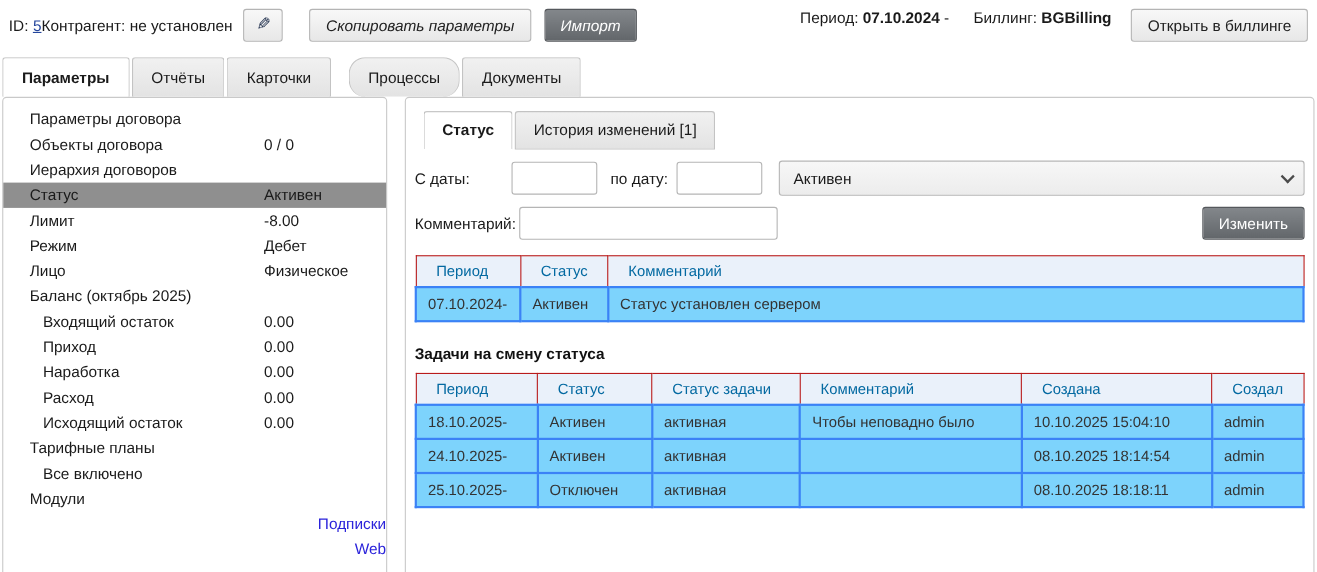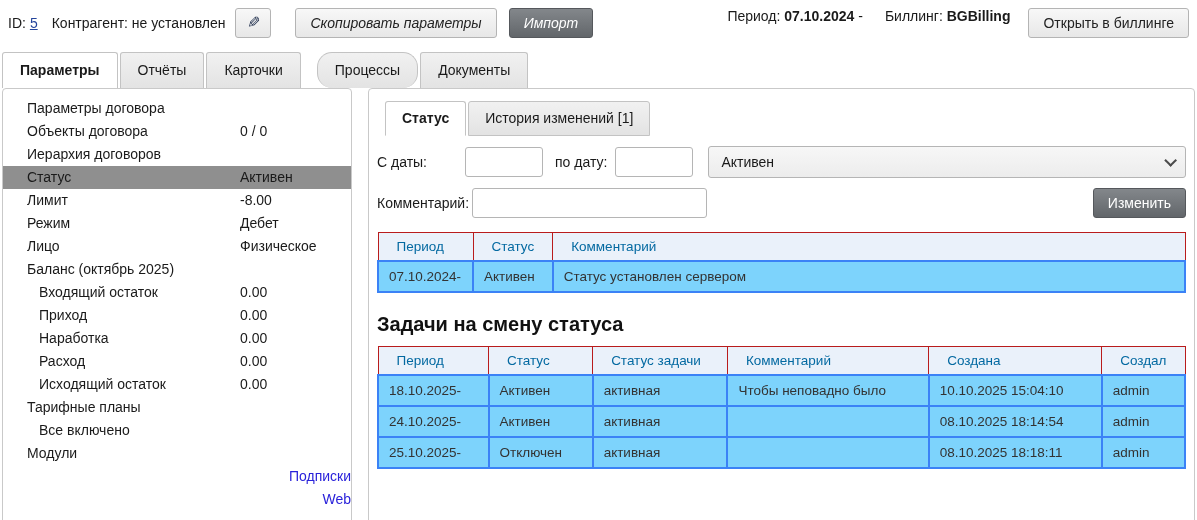--- a/index.html
+++ b/index.html
@@ -11,21 +11,21 @@
   }
 
   
   .topbar {
     position: absolute; left: 0; top: 0; width: 1197px; height: 46px;
     display: flex; align-items: center; padding: 0 8px;
   }
   .topbar .grp { display: flex; align-items: center; }
   .id-label { margin-right: 4px; }
   .id-link { color: #24459c; text-decoration: underline; cursor: pointer; }
-  .contragent { margin-left: 14px; }
+  .contragent { }
   .btn {
     display: inline-flex; align-items: center; justify-content: center;
     border: 1px solid #b4b4b4; border-radius: 3px;
     background: linear-gradient(#f8f8f8, #e7e7e7);
     color: #222; font-size: 14px; padding: 5px 14px; height: 30px;
     cursor: pointer; white-space: nowrap;
   }
   .btn-icon { width: 36px; margin-left: 10px; font-size: 16px; padding: 3px 0 5px; }
   .pencil-glyph { display:inline-block; transform: scaleX(-1); color:#23324f; }
   .btn-dark {
@@ -118,21 +118,21 @@
     padding: 7px 10px; border: 2px solid #3b82f6; background: #7dd3fc; white-space: nowrap;
   }
   .status-table th:nth-child(1), .status-table td:nth-child(1) { width: 95px; }
   .status-table th:nth-child(2), .status-table td:nth-child(2) { width: 78px; }
   .tasks-table th:nth-child(1), .tasks-table td:nth-child(1) { width: 113px; }
   .tasks-table th:nth-child(2), .tasks-table td:nth-child(2) { width: 107px; }
   .tasks-table th:nth-child(3), .tasks-table td:nth-child(3) { width: 136px; }
   .tasks-table th:nth-child(4), .tasks-table td:nth-child(4) { width: 206px; }
   .tasks-table th:nth-child(5), .tasks-table td:nth-child(5) { width: 177px; }
 
-  .section-heading { margin: 20px 8px 0; font-weight: bold; font-size: 20px; color: #111; }
+  .section-heading { margin: 20px 8px 0; font-weight: bold; font-size: 14px; color: #111; }
 </style>
 </head>
 <body>
 
 <div class="topbar">
   <div class="grp">
     <span class="id-label">ID:</span>
     <a class="id-link">5</a>
     <span class="contragent">Контрагент: не установлен</span>
     <button class="btn btn-icon">

